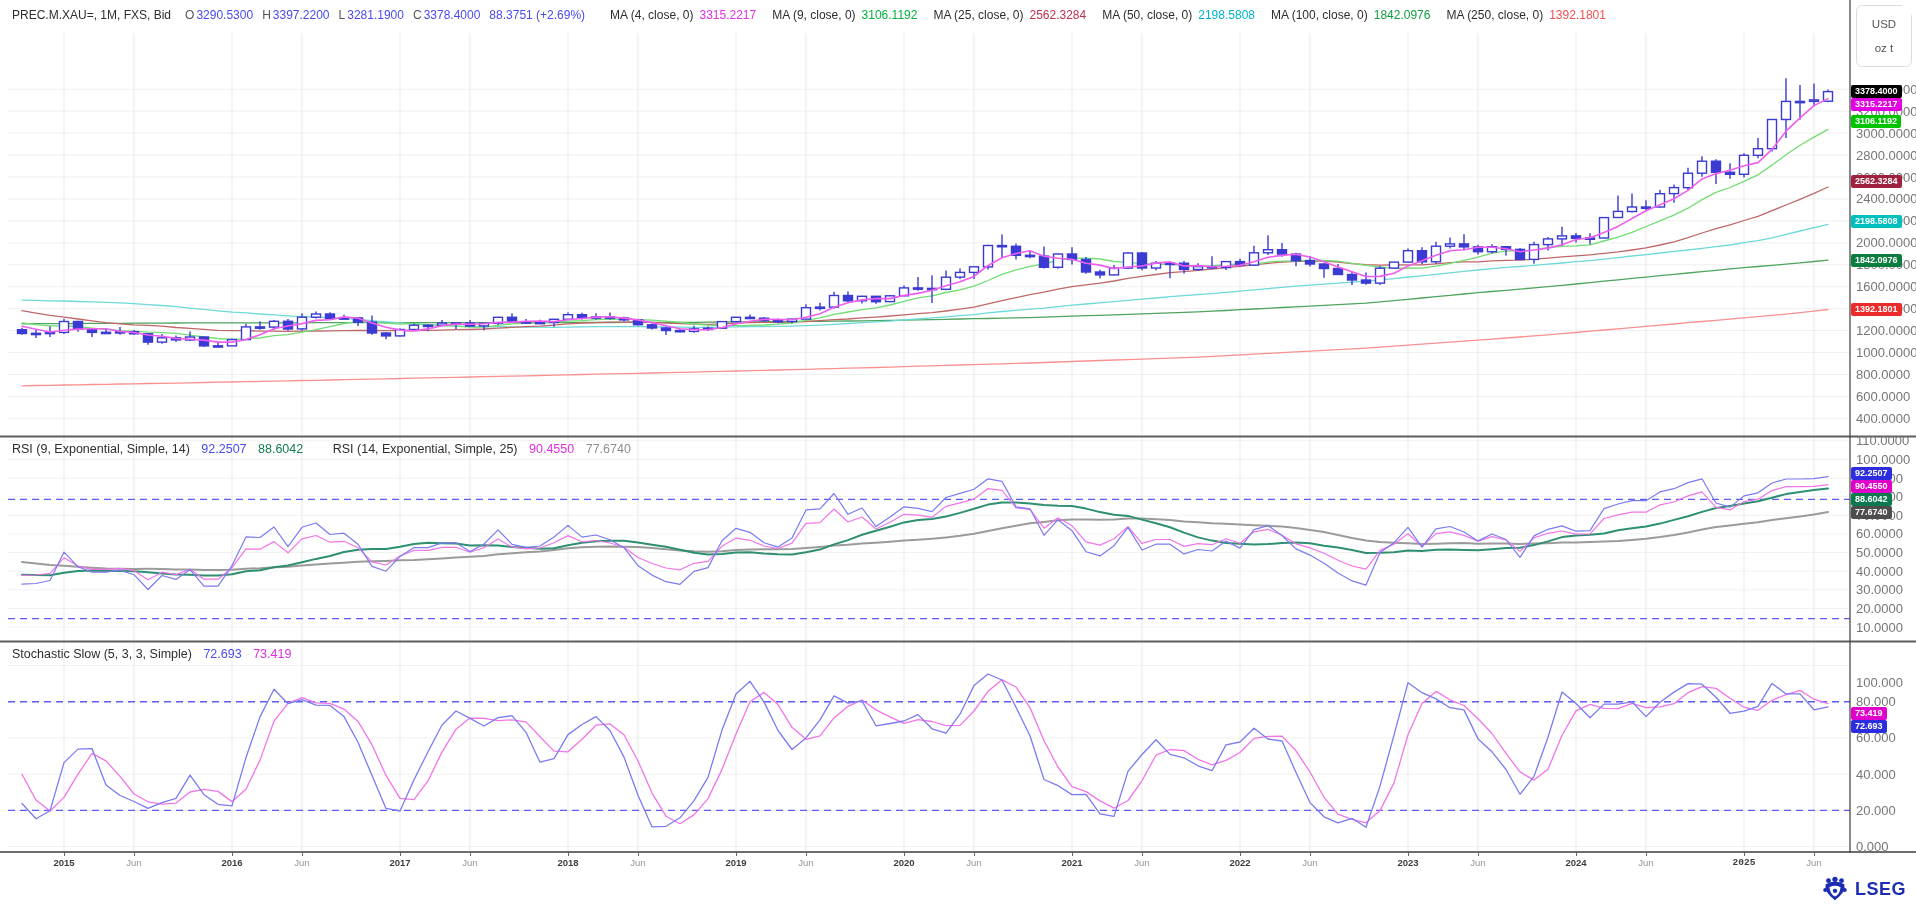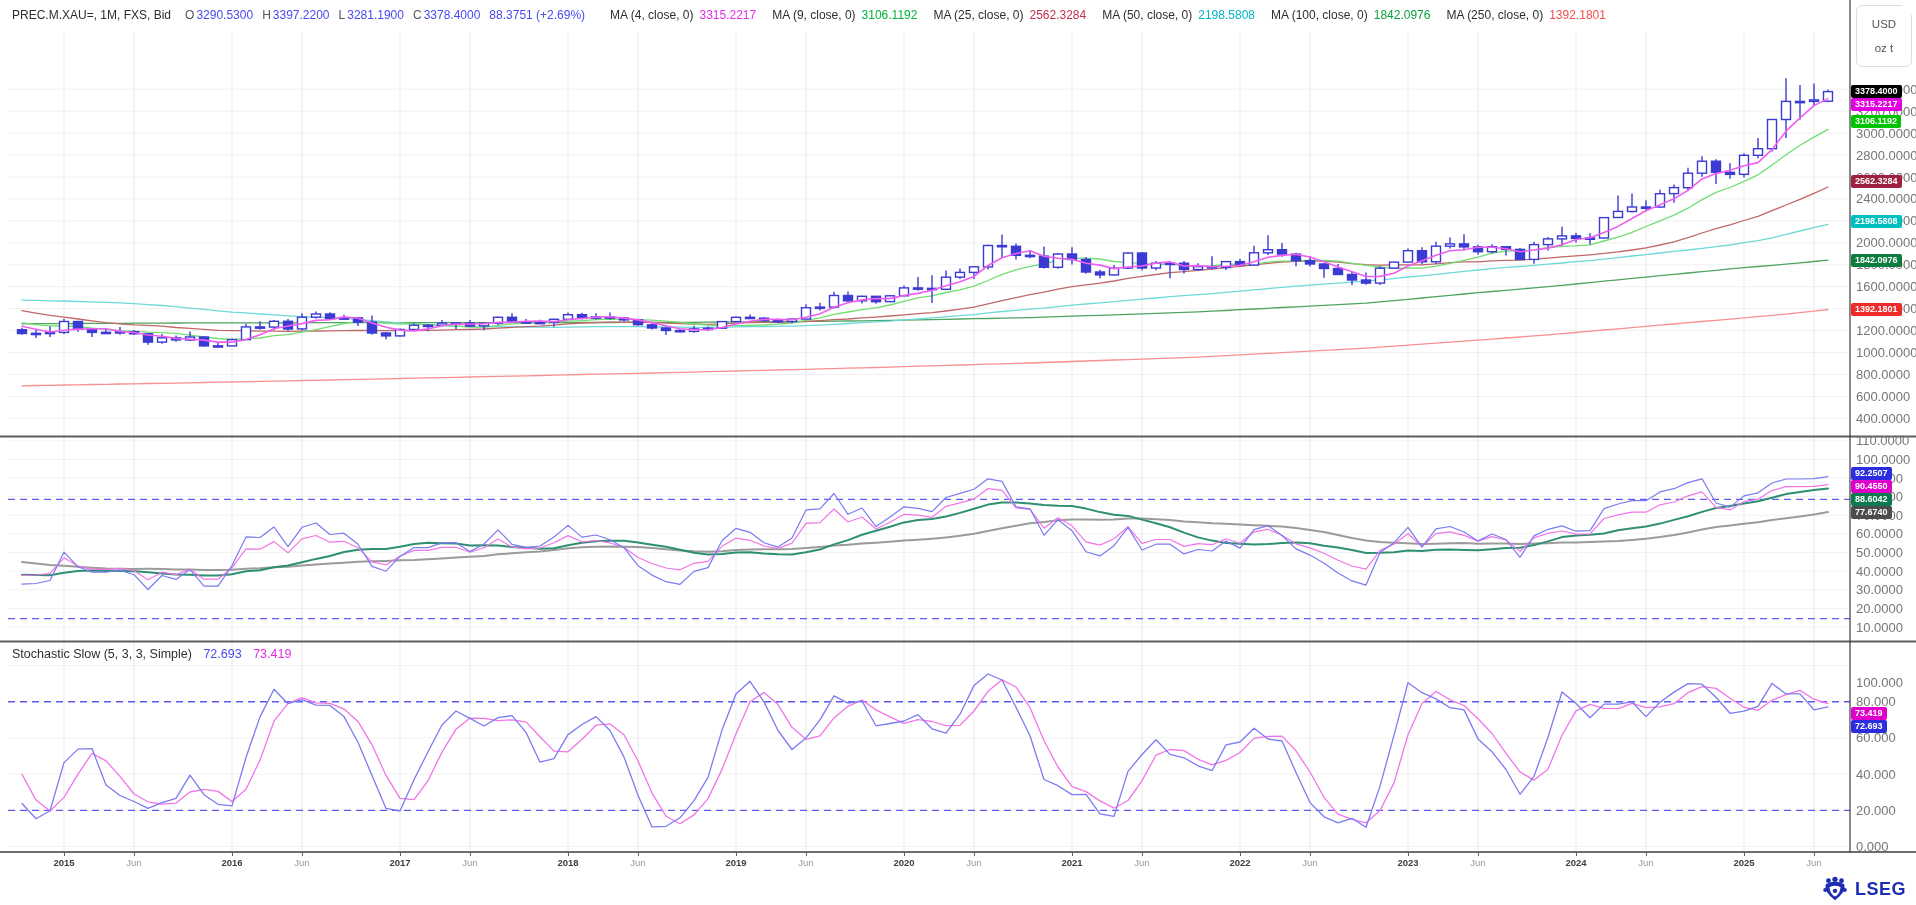--- a/index.html
+++ b/index.html
@@ -390,20 +390,28 @@
     <span class="inst">PREC.M.XAU=, 1M, FXS, Bid</span>
     <span id="ohlc-fields"><span class="fld-l">O</span><span class="fld-v">3290.5300</span><span class="fld-l">H</span><span class="fld-v">3397.2200</span><span class="fld-l">L</span><span class="fld-v">3281.1900</span><span class="fld-l">C</span><span class="fld-v">3378.4000</span><span class="fld-v">88.3751 (+2.69%)</span></span>
     <span id="ma-legend"><span class="ma-item"><span>MA (4, close, 0)</span><span class="ma-val" style="color: rgb(230, 46, 230);">3315.2217</span></span><span class="ma-item"><span>MA (9, close, 0)</span><span class="ma-val" style="color: rgb(0, 180, 60);">3106.1192</span></span><span class="ma-item"><span>MA (25, close, 0)</span><span class="ma-val" style="color: rgb(192, 48, 80);">2562.3284</span></span><span class="ma-item"><span>MA (50, close, 0)</span><span class="ma-val" style="color: rgb(0, 180, 200);">2198.5808</span></span><span class="ma-item"><span>MA (100, close, 0)</span><span class="ma-val" style="color: rgb(15, 157, 63);">1842.0976</span></span><span class="ma-item"><span>MA (250, close, 0)</span><span class="ma-val" style="color: rgb(242, 80, 80);">1392.1801</span></span></span>
   </div>
 
   <div class="unitbox">
     <div>USD</div>
     <div>oz t</div>
   </div>
 
+  <div class="phdr" style="top:442px">
+    <span>RSI (9, Exponential, Simple, 14)</span>
+    <span class="t-blue">92.2507</span>
+    <span class="t-dgreen">88.6042</span>
+    <span class="gapL">RSI (14, Exponential, Simple, 25)</span>
+    <span class="t-magenta">90.4550</span>
+    <span class="t-gray">77.6740</span>
+  </div>
 
   <div class="phdr" style="top:647px">
     <span>Stochastic Slow (5, 3, 3, Simple)</span>
     <span class="t-blue">72.693</span>
     <span class="t-magenta">73.419</span>
   </div>
 
   <div id="axis-labels">
       <div class="axlab" style="top: 83.7399px;">3400.0000</div>
       <div class="axlab" style="top: 105.681px;">3200.0000</div>
@@ -489,21 +497,21 @@
       <div class="xlab mn" style="left: 1310px;">Jun</div>
       <div class="xtick" style="left: 1408px;"></div>
       <div class="xlab yr" style="left: 1408px;">2023</div>
       <div class="xtick" style="left: 1478px;"></div>
       <div class="xlab mn" style="left: 1478px;">Jun</div>
       <div class="xtick" style="left: 1576px;"></div>
       <div class="xlab yr" style="left: 1576px;">2024</div>
       <div class="xtick" style="left: 1646px;"></div>
       <div class="xlab mn" style="left: 1646px;">Jun</div>
       <div class="xtick" style="left: 1744px;"></div>
-      <div class="xlab yr" style="left: 1744px;">2025</div>
+      <div class="xlab yr" style="left: 1744px; font-family: Liberation Mono, monospace;">2025</div>
       <div class="xtick" style="left: 1814px;"></div>
       <div class="xlab mn" style="left: 1814px;">Jun</div>
     </div>
 
   <div class="logo">
     <svg width="30" height="26" viewBox="0 0 32 28">
       <g fill="#1d2db3">
         <circle cx="9" cy="5" r="2.6"></circle>
           <circle cx="16" cy="3.6" r="2.9"></circle>
           <circle cx="23" cy="5" r="2.6"></circle>

